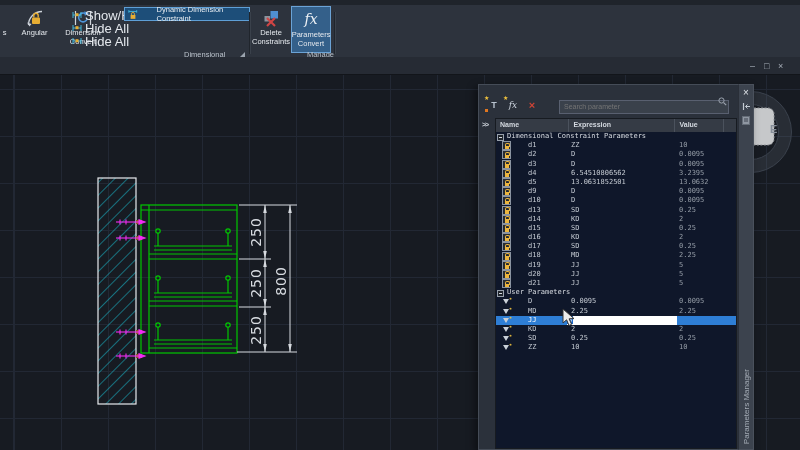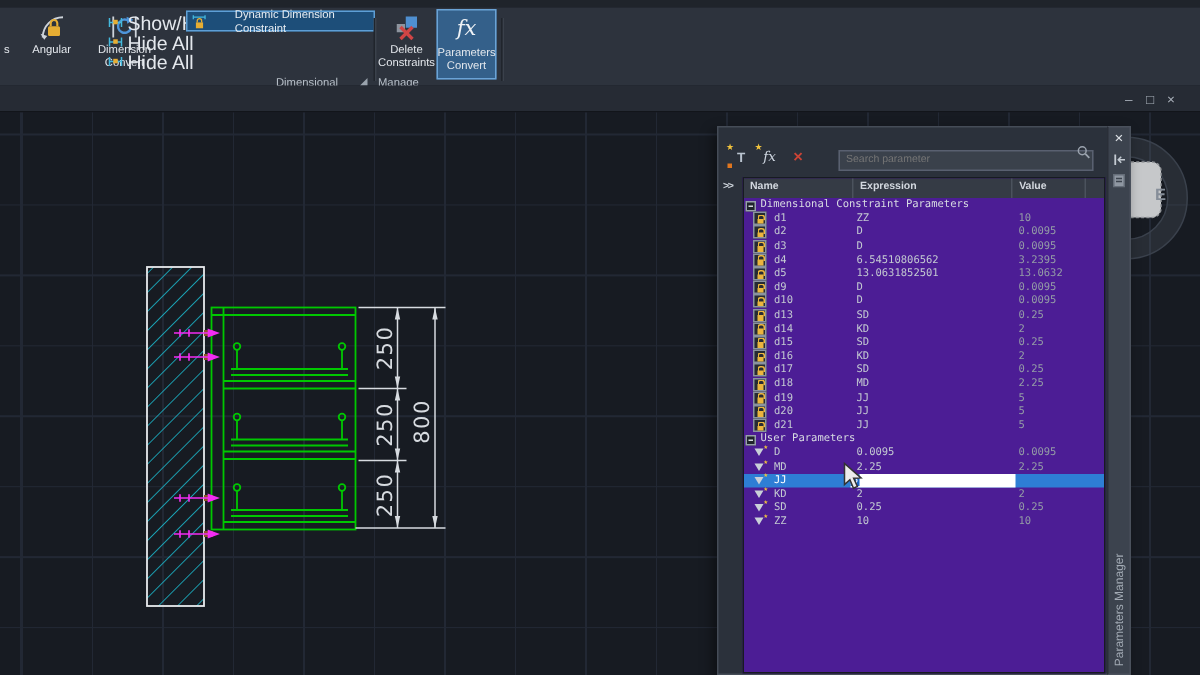--- a/index.html
+++ b/index.html
@@ -39,30 +39,30 @@
   .star{position:absolute;left:-3px;top:-4px;font-size:6px;color:#f2c33d}
   .tglyph{font-weight:bold;font-size:9px;color:#b9c3cf}
   .orange-sq{position:absolute;left:-2px;bottom:0;width:3px;height:3px;background:#e0761f}
   .fxsm{font-family:"DejaVu Serif",serif;font-style:italic;font-size:9px;color:#cdd5df}
   .redx{font-size:11px;font-weight:bold;color:#cc4436;line-height:10px}
   .searchbox{position:absolute;left:80px;top:10px;width:170px;height:14px}
   .searchbox input{width:100%;height:100%;background:#3a414b;border:1px solid #596070;color:#9ba3ae;
                    font-size:7px;font-family:"Liberation Sans",sans-serif;padding:0 14px 0 4px}
   .mag{position:absolute;right:2px;top:2px}
   .expandbtn{position:absolute;left:3px;top:36px;font-size:7px;font-weight:bold;color:#cfd5dc;letter-spacing:-1px}
-  .pal-table{position:absolute;left:16px;top:33px;width:242px;height:331px;background:#4c1d95;border:1px solid #171b21}
+  .pal-table{position:absolute;left:16px;top:33px;width:242px;height:331px;background:#0f172a;border:1px solid #171b21}
   .pal-header{position:absolute;left:0;top:0;width:100%;height:13px;background:#353b45;display:flex;
               font-size:7px;font-weight:bold;color:#d3d8df}
   .hc{padding:2px 0 0 4px;border-right:1px solid #4b525d;height:13px}
   .pal-body{position:absolute;left:0;top:13px;width:100%;height:316px;overflow:hidden}
   .prow{position:relative;height:9.2px;font-family:"DejaVu Sans Mono",monospace;font-size:7px;
         line-height:9.2px;color:#c3c9d1;white-space:nowrap}
   .prow.selected{background:#2e7ed5;color:#ffffff}
   .prow.selected .c-val{color:#ffffff}
-  .c-name{position:absolute;left:0;top:0;width:73px;height:100%;display:flex;align-items:center;gap:5px;padding-left:6px}
+  .c-name{position:absolute;left:0;top:0;width:73px;height:100%;display:flex;align-items:center;gap:17px;padding-left:6px}
   .grouprow .c-glabel{position:absolute;left:11px;top:0;color:#d8dce2}
   .c-expr{position:absolute;left:75px;top:0;width:106px;height:100%}
   .c-val{position:absolute;left:183px;top:0;width:58px;height:100%;color:#949ca6}
   .minusbox{position:absolute;left:1px;top:1.5px;width:7px;height:7px;border:1px solid #97a0ab;
             background:#1f242b;display:flex;align-items:center;justify-content:center}
   .minus{width:3px;height:1px;background:#d6dae0}
   .picon{position:relative;display:inline-block;width:9px;height:9px;flex:none}
   .lockicon{border:1px solid #8a93a0;background:#262b33}
   .lockicon::before{content:"";position:absolute;left:2px;top:0.5px;width:3px;height:3px;
                     border:1px solid #ecb53e;border-bottom:none;border-radius:2px 2px 0 0}
@@ -172,21 +172,21 @@
     </div>
 
     <div class="btn bigactive" style="left:291px;top:1px;width:40px;height:47px;padding-top:2px">
       <span class="ic">
         <span class="fxbig">fx</span>
       </span>
       <span>Parameters</span>
       <span>Convert</span>
     </div>
 
-    <span class="plabel" style="left:252px;width:82px;text-align:left">Manage</span>
+    <span class="plabel" style="left:252px;width:82px;text-align:right">Manage</span>
     <div class="vsep" style="left:334px"></div>
   </div>
 
   <div class="winbar">
     <span class="wc" style="left:750px">–</span>
     <span class="wc" style="left:764px">□</span>
     <span class="wc" style="left:778px">×</span>
   </div>
 
   <div class="canvas"></div>

